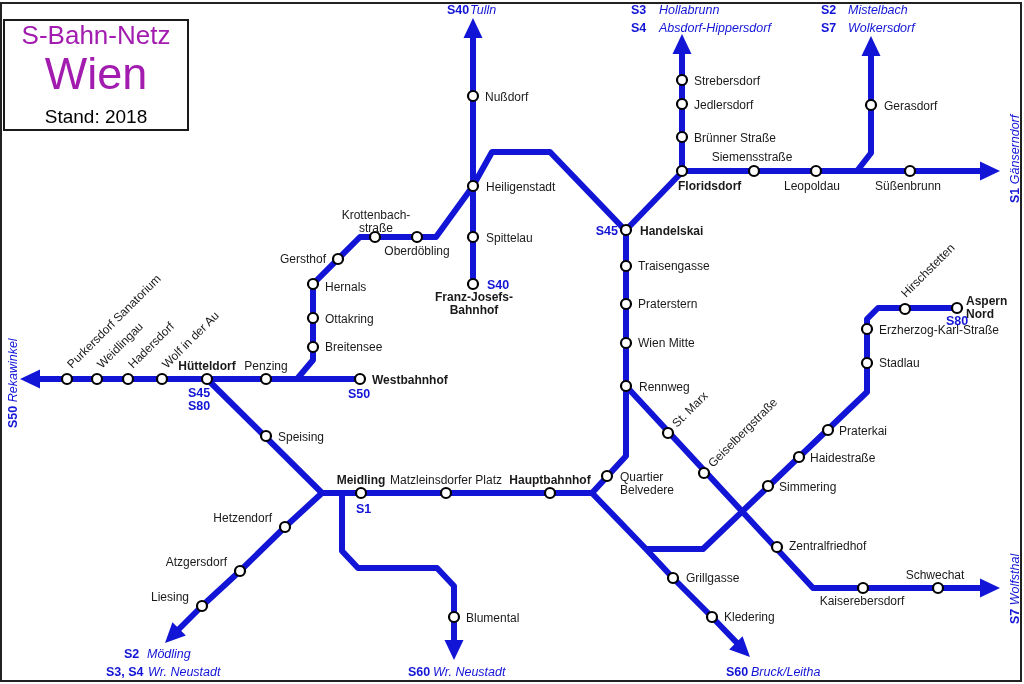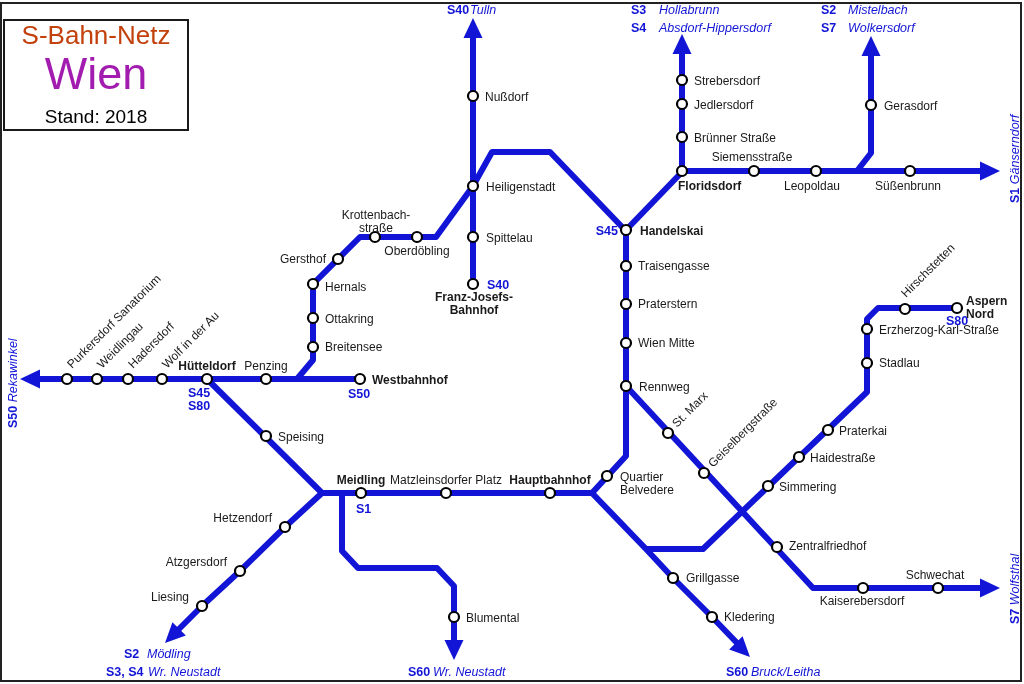--- a/index.html
+++ b/index.html
@@ -2,21 +2,21 @@
 <html><head>
 <meta charset="utf-8">
 <style>
   html,body{margin:0;padding:0;background:#fff;}
   #stage{position:relative;width:1024px;height:684px;background:#ffffff;overflow:hidden;
          font-family:"Liberation Sans", sans-serif;}
   #map-svg{position:absolute;left:0;top:0;}
   #title-box{position:absolute;left:3px;top:19px;width:186px;height:112px;
     background:#fff;border:2px solid #1a1a1a;box-sizing:border-box;
     display:flex;flex-direction:column;align-items:center;justify-content:center;z-index:5;}
-  #title-box .t1{font-size:26px;color:#c2410c;line-height:1.05;text-align:center;}
+  #title-box .t1{font-size:26px;color:#a21caf;line-height:1.05;text-align:center;}
   #title-box .t2{font-size:45px;color:#a21caf;line-height:1.1;}
   #title-box .t3{font-size:19px;color:#000;line-height:1.2;margin-top:7px;}
   #frame{position:absolute;left:0;top:2px;width:1022px;height:680px;
     border:2px solid #222;box-sizing:border-box;pointer-events:none;}
 </style>
 </head>
 <body>
 
 <div id="stage">
   <svg id="map-svg" width="1024" height="684" viewBox="0 0 1024 684" xmlns="http://www.w3.org/2000/svg">

